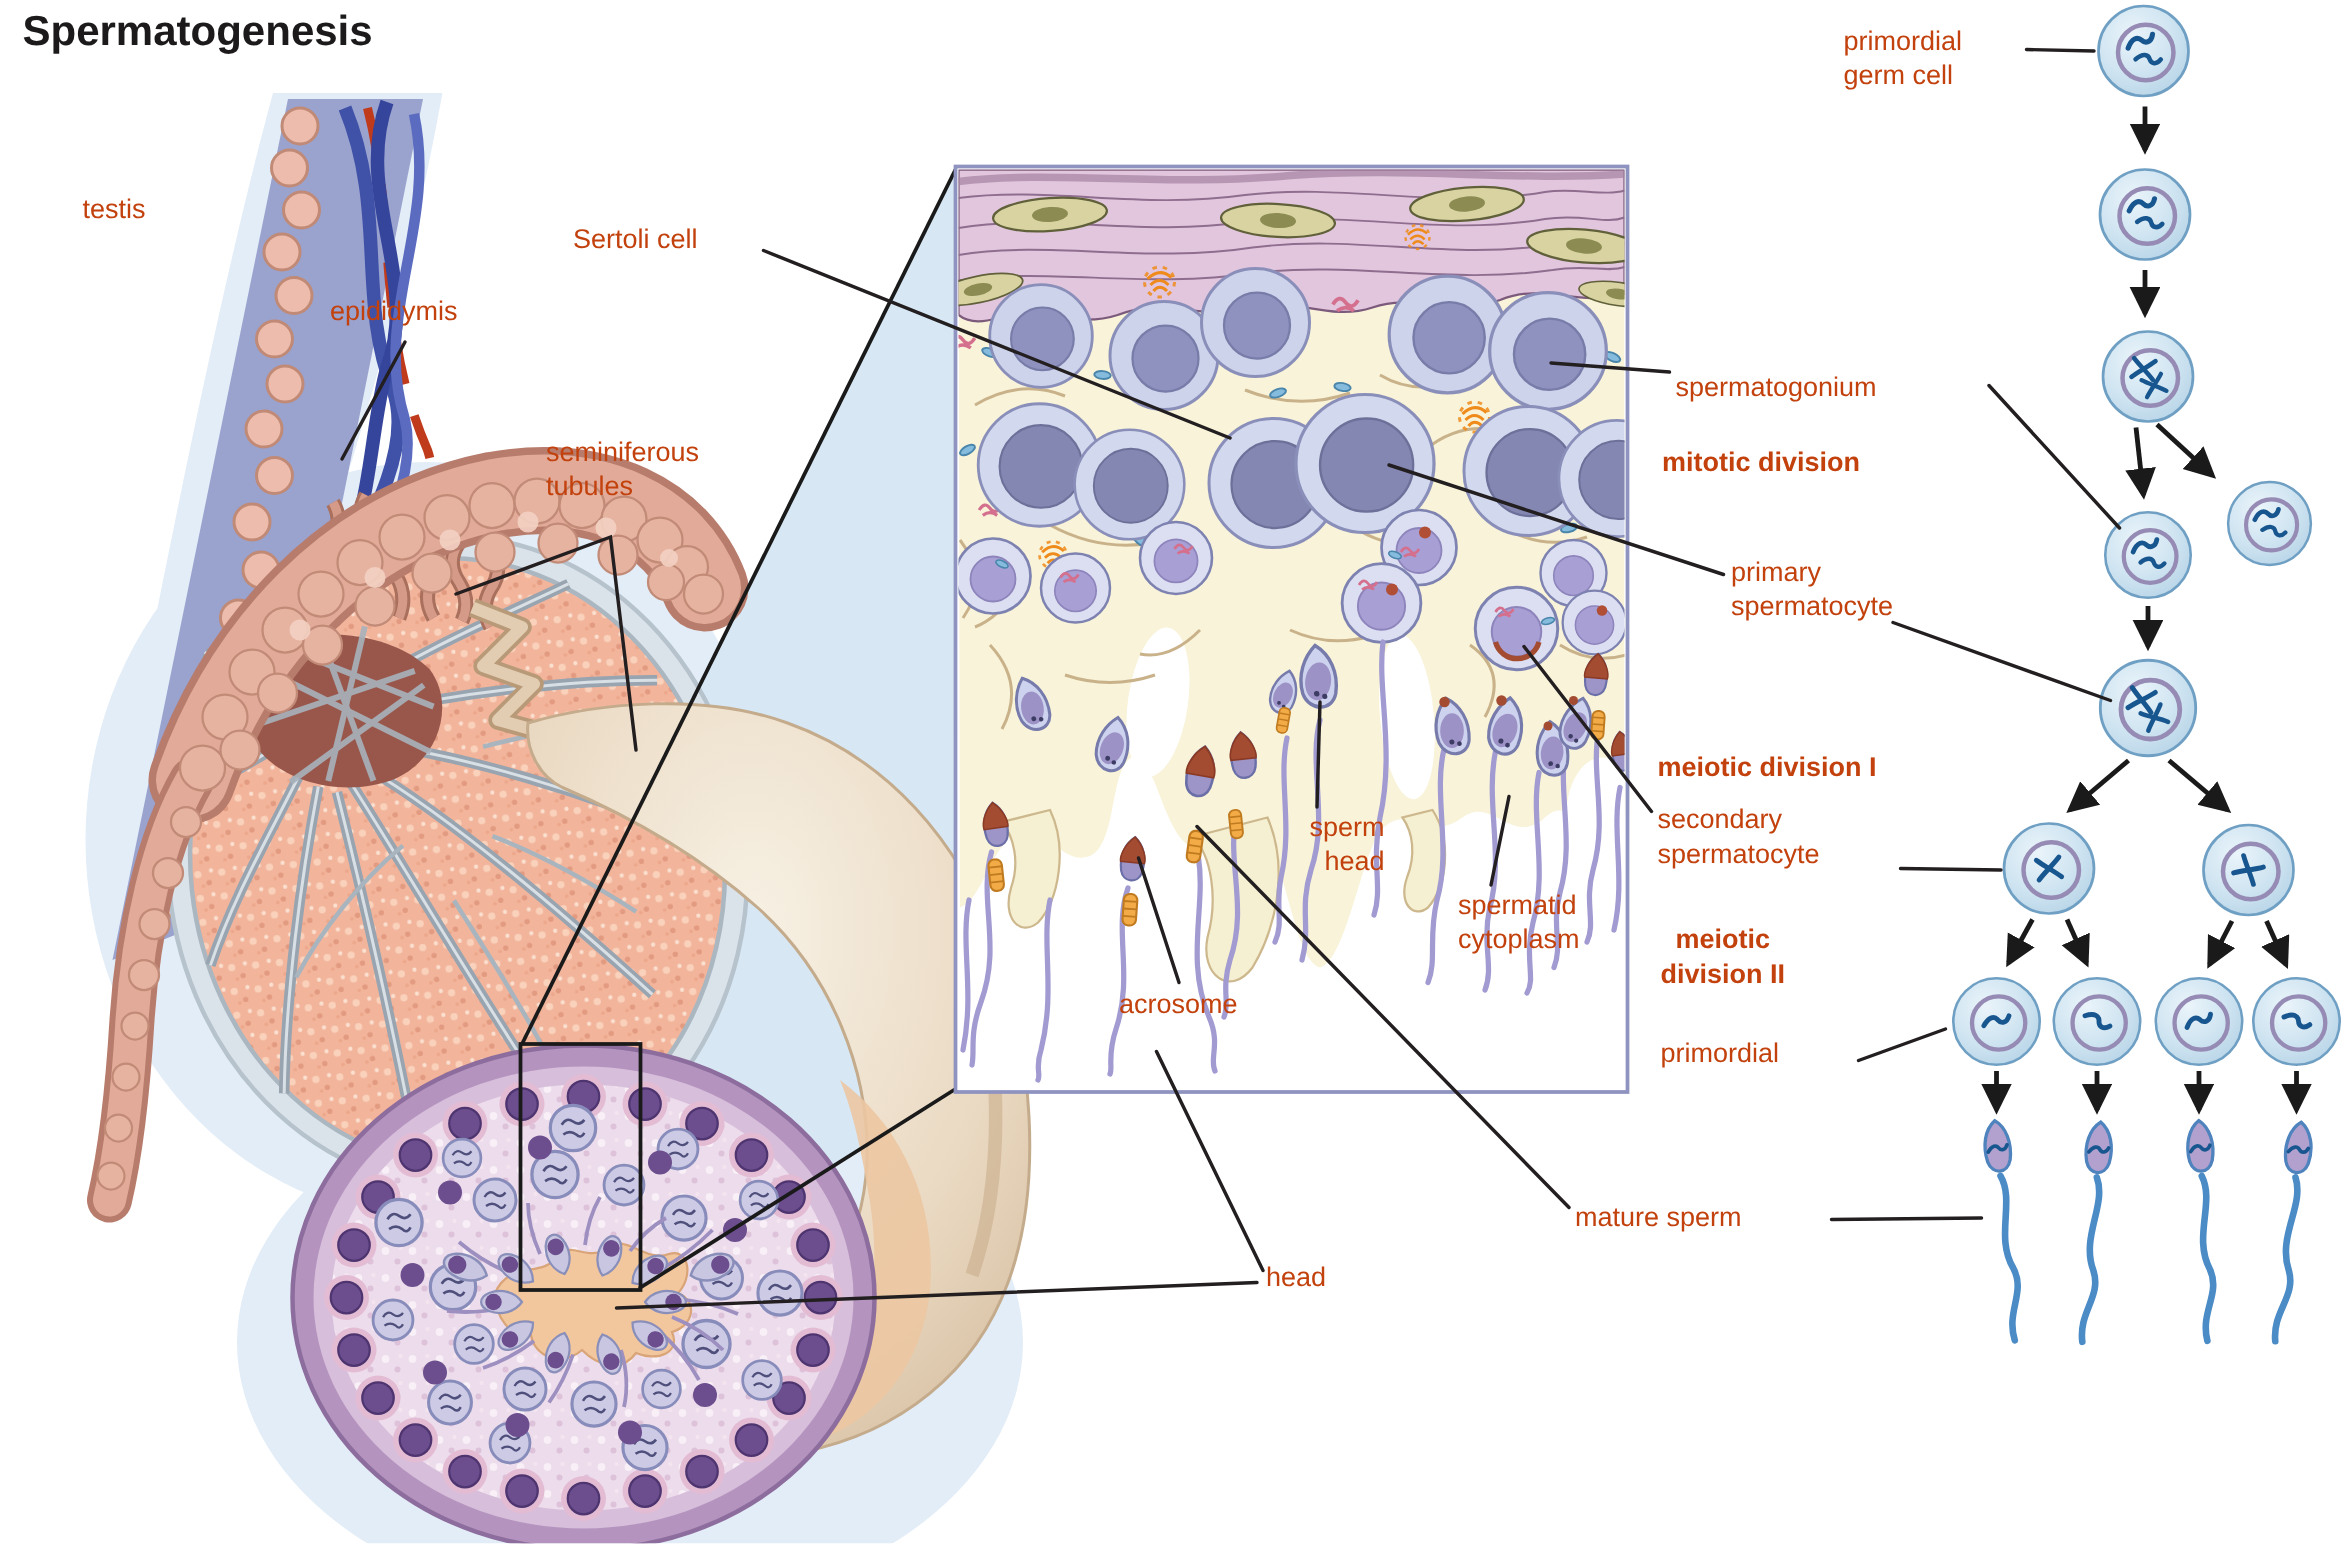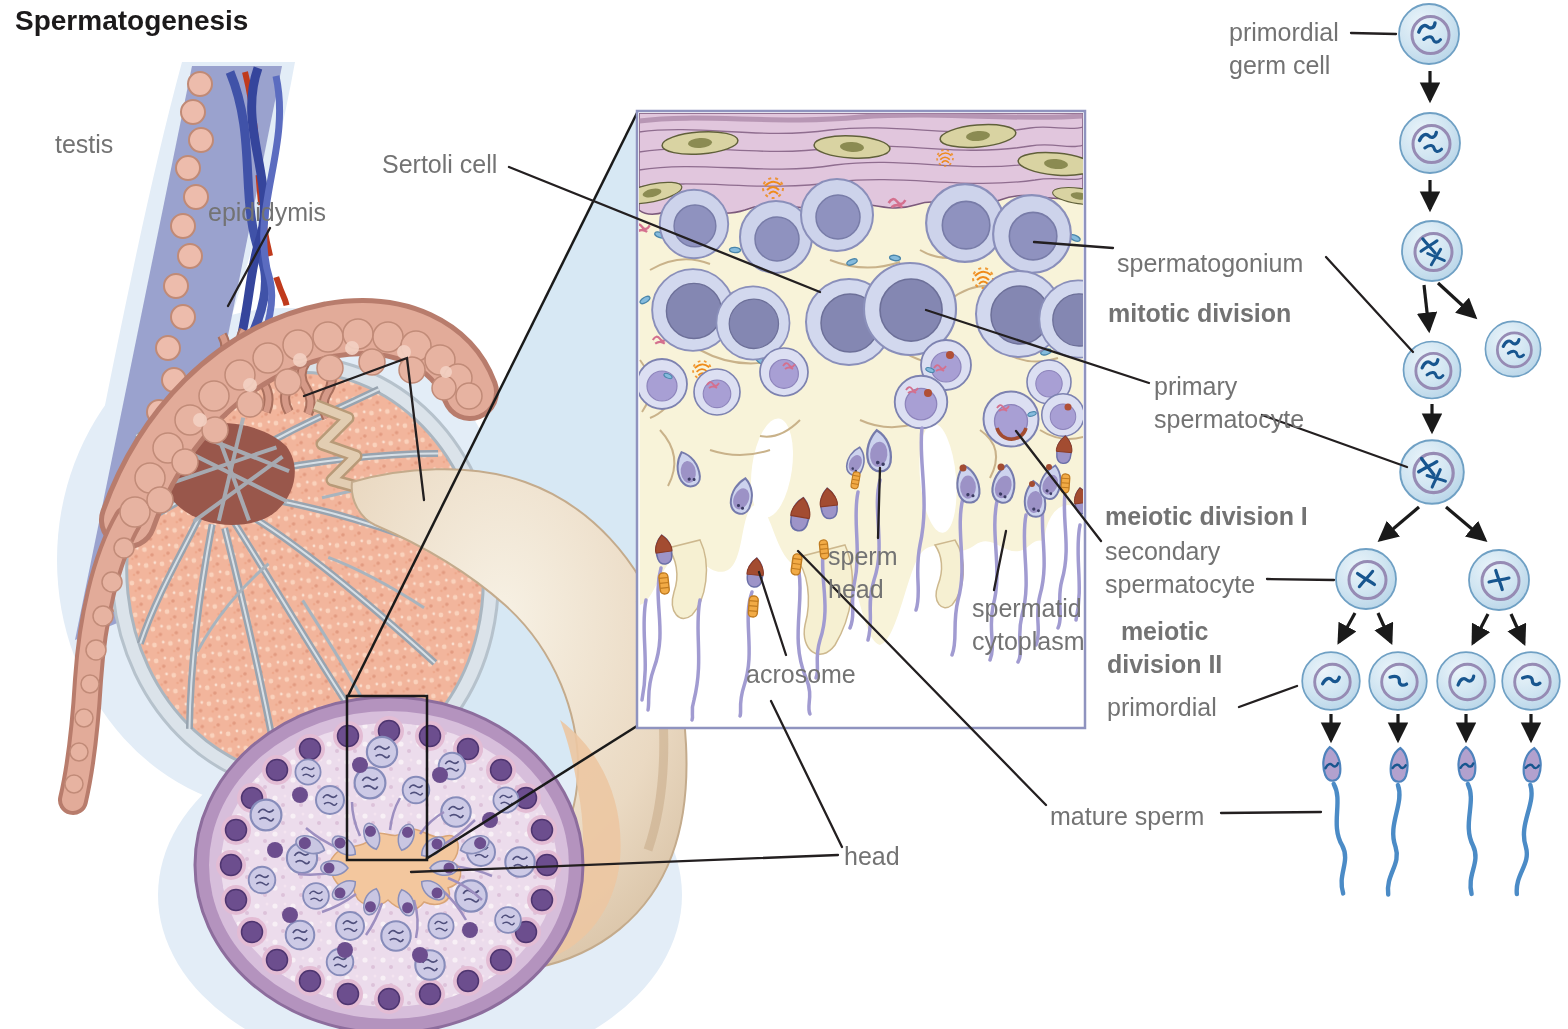--- a/index.html
+++ b/index.html
@@ -1,21 +1,21 @@
 <!DOCTYPE html>
 <html><head>
 <meta charset="utf-8">
 <style>
   html,body{margin:0;padding:0;background:#fff;}
   #canvas{position:relative;width:1568px;height:1029px;background:#ffffff;overflow:hidden;
           font-family:"Liberation Sans","DejaVu Sans",sans-serif;border-radius:22px;}
   #art{position:absolute;left:0;top:0;}
-  .lbl{position:absolute;font-size:25px;line-height:1.3;color:#737373;white-space:pre-line;}
+  .lbl{position:absolute;font-size:18px;line-height:1.3;color:#c2410c;white-space:pre-line;}
   .lbl.b{font-weight:bold;text-align:center;}
-  .lbl.c{text-align:left;}
+  .lbl.c{text-align:right;}
   #title{position:absolute;left:15px;top:5px;font-size:28px;font-weight:bold;color:#1c1a1b;}
 </style>
 </head>
 <body>
 
 <div id="canvas">
 
 <svg id="art" width="1568" height="1029" viewBox="0 0 1568 1029">
 <defs>
   <radialGradient id="gcell" cx="0.38" cy="0.32" r="0.8">
@@ -660,21 +660,23 @@
   <line x1="838" y1="855" x2="411" y2="872"></line>
   <line x1="842" y1="847" x2="771" y2="701"></line>
   <line x1="786" y1="655" x2="759" y2="572"></line>
   <line x1="878" y1="538" x2="880" y2="468"></line>
   <line x1="994" y1="590" x2="1006" y2="531"></line>
 </g>
 </svg>
 
 <div id="title">Spermatogenesis</div>
 <div class="lbl" style="left:55px;top:128px">testis</div>
-<div class="lbl" style="left:208px;top:196px">epididymis</div>
+<div class="lbl" style="left:220px;top:196px">epididymis</div>
+<div class="lbl" style="left:364px;top:290px">seminiferous
+tubules</div>
 <div class="lbl" style="left:382px;top:148px">Sertoli cell</div>
 <div class="lbl" style="left:1117px;top:247px">spermatogonium</div>
 <div class="lbl b" style="left:1108px;top:297px">mitotic division</div>
 <div class="lbl" style="left:1154px;top:370px">primary
 spermatocyte</div>
 <div class="lbl b" style="left:1105px;top:500px">meiotic division I</div>
 <div class="lbl" style="left:1105px;top:535px">secondary
 spermatocyte</div>
 <div class="lbl b" style="left:1107px;top:615px">meiotic
 division II</div>

